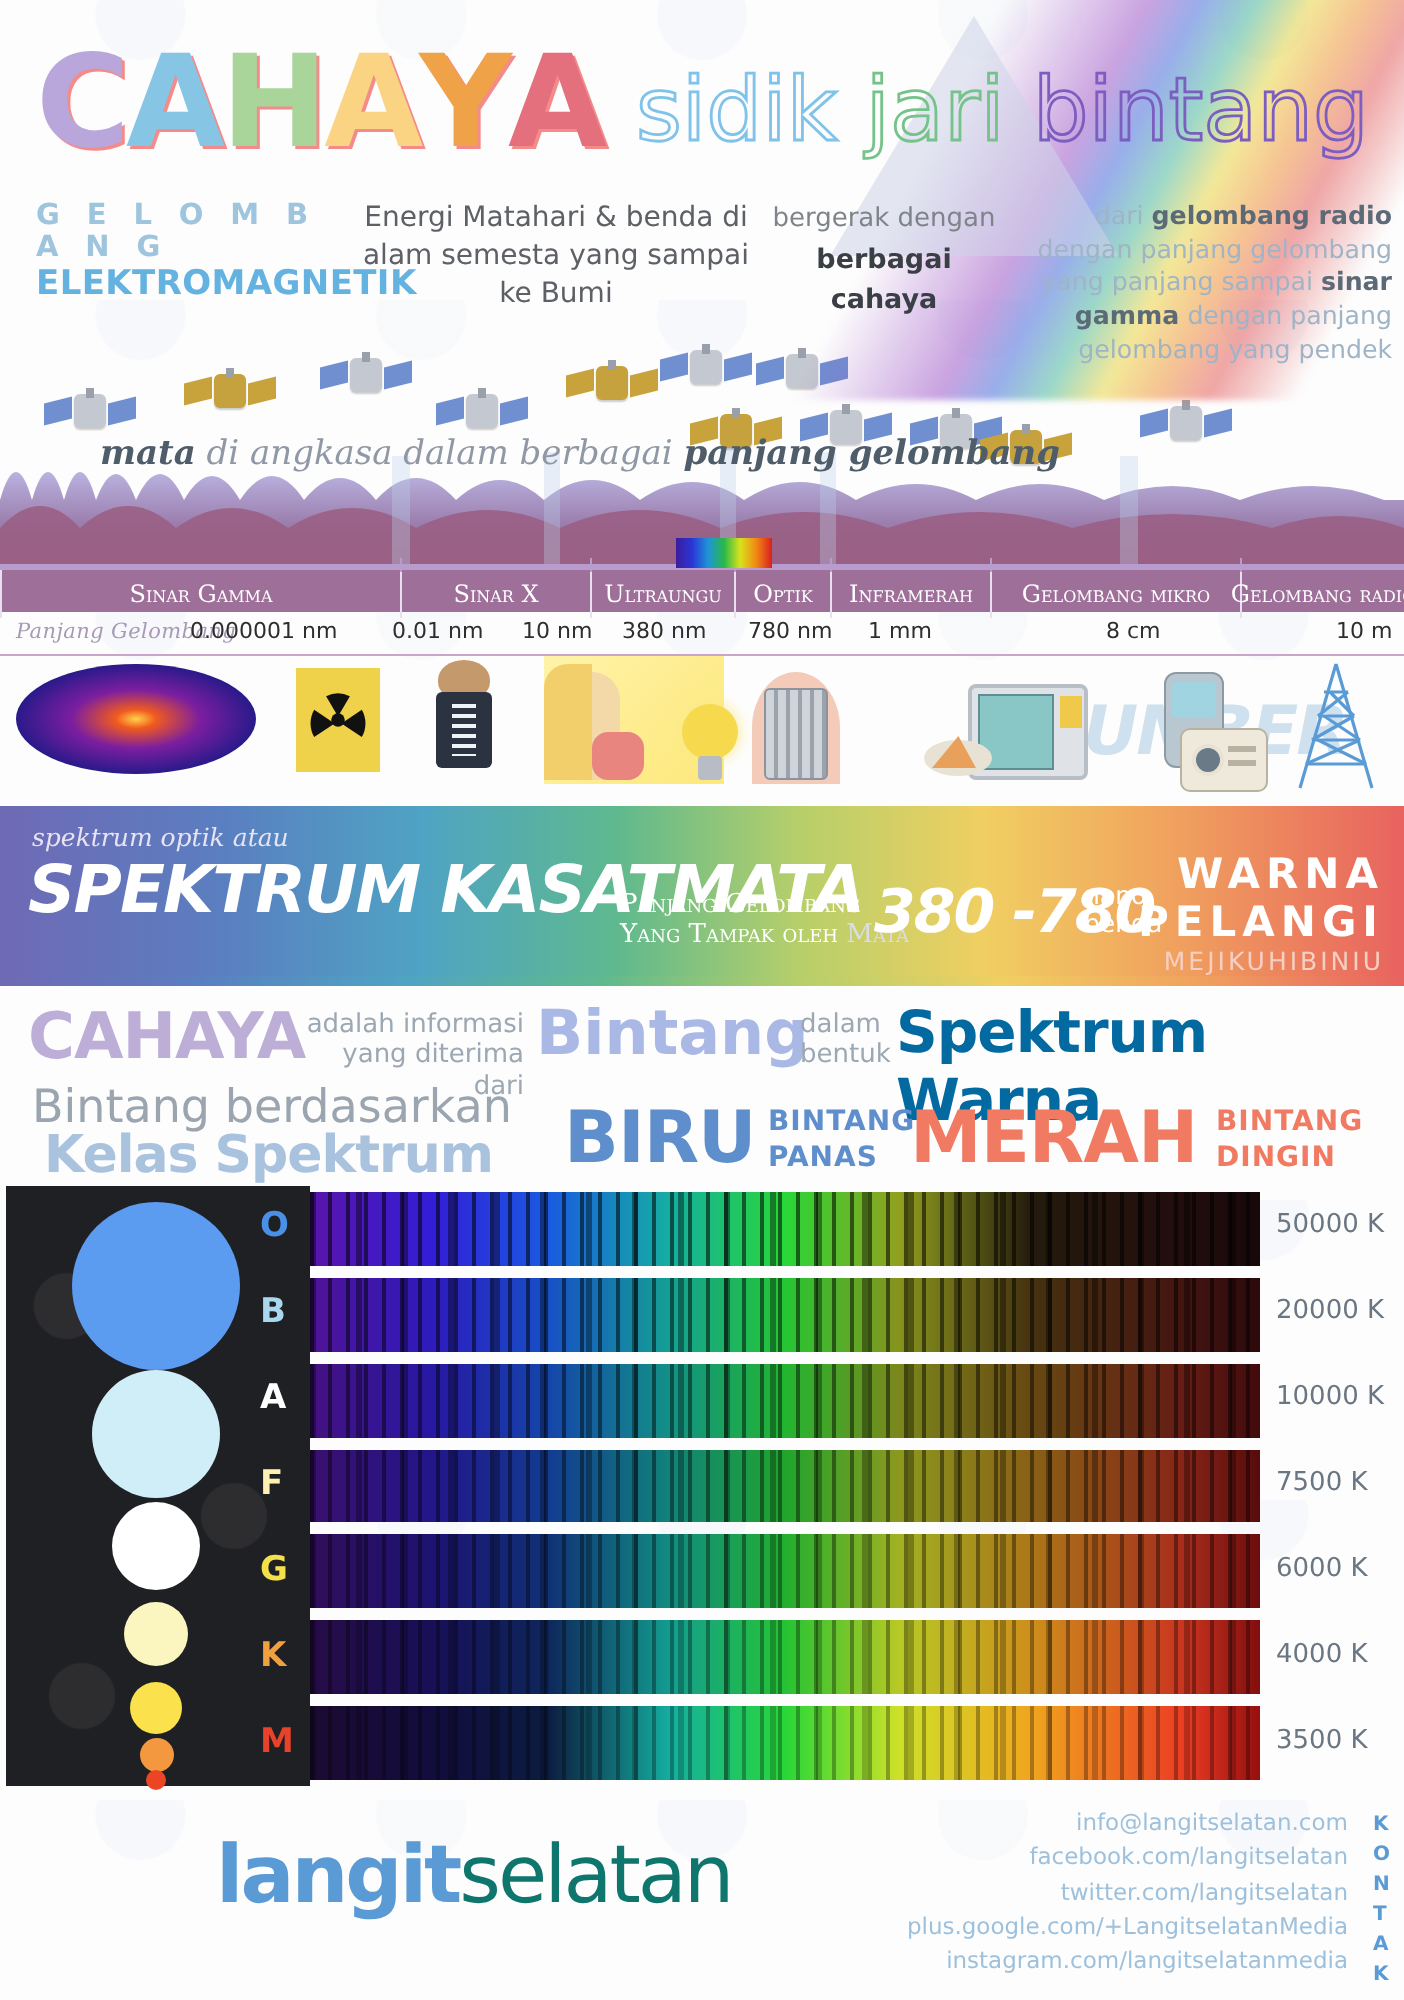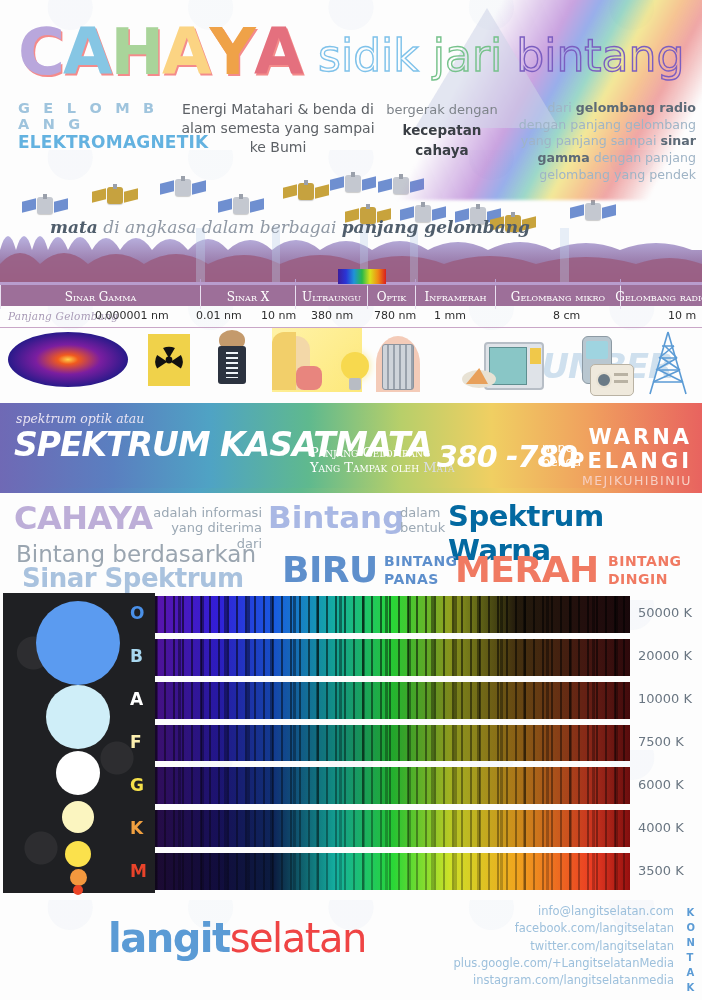--- a/index.html
+++ b/index.html
@@ -168,21 +168,21 @@
 
   
   .footer{ position:relative; height:90px; z-index:4; }
   .logo-seal{ position:absolute; left:22px; top:16px; width:62px; height:62px;
     border:1.5px solid #a9c9e2; border-radius:50%; }
   .logo-seal .inner{ position:absolute; inset:5px; border:1px solid #a9c9e2; border-radius:50%; }
   .logo-seal .txt{ position:absolute; inset:0; display:flex; align-items:center; justify-content:center;
      font-family:"DejaVu Serif",serif; font-size:7px; color:#6ea4cf; }
   .brand{ position:absolute; left:108px; top:22px; font-family:"DejaVu Sans",sans-serif; font-size:40px; letter-spacing:-1.5px; }
   .brand .b1{ font-weight:bold; color:#5b9bd5; }
-  .brand .b2{ color:#ef4444; }
+  .brand .b2{ color:#0f766e; }
   .contacts{ position:absolute; right:28px; top:10px; text-align:right;
     font-family:"DejaVu Sans",sans-serif; font-size:11.5px; color:#9dc0dc; line-height:1.5; }
   .kontak{ position:absolute; right:6px; top:12px; font-family:"DejaVu Sans",sans-serif;
     font-weight:bold; font-size:10px; color:#5b9bd5; line-height:1.5; letter-spacing:1px; }
 </style>
 </head>
 <body>
 
 <div id="poster">
   <div class="watermark"></div>
@@ -195,21 +195,21 @@
   </div>
 
   <div class="intro">
     <div class="col c1">
       <div class="l1">G E L O M B A N G</div>
       <div class="l2">ELEKTROMAGNETIK</div>
     </div>
     <div class="col c2">Energi Matahari &amp; benda di alam semesta yang sampai ke Bumi</div>
     <div class="col c3">
       <div>bergerak dengan</div>
-      <b>kecepatan cahaya</b>
+      <b>berbagai cahaya</b>
     </div>
     <div class="col c4" id="c4">dari <b>gelombang radio</b> dengan panjang gelombang yang panjang sampai <b>sinar gamma</b> dengan panjang gelombang yang pendek</div>
   </div>
 
   <div class="waveband">
     <div id="sats">
         <div class="sat" style="left: 22px; top: 22px;">
           <div style="position:relative;width:46px;height:26px;">
             <div class="panel" style="position:absolute;left:0;top:6px;width:14px;height:11px;transform:skewY(-14deg);"></div>
             <div class="body" style="position:absolute;left:15px;top:3px;width:16px;height:17px;border-radius:3px;background:#c4c8d0;"></div>
@@ -456,21 +456,21 @@
       <div>adalah informasi</div>
       <div>yang diterima dari</div>
     </div>
     <div class="r s-bintang">Bintang</div>
     <div class="r s-dalam">
       <div>dalam</div>
       <div>bentuk</div>
     </div>
     <div class="r s-spektrum">Spektrum Warna</div>
     <div class="r s-berdasar">Bintang berdasarkan</div>
-    <div class="r s-kelas">Sinar Spektrum</div>
+    <div class="r s-kelas">Kelas Spektrum</div>
     <div class="r s-biru">BIRU</div>
     <div class="r s-panas">
       <div>BINTANG</div>
       <div>PANAS</div>
     </div>
     <div class="r s-merah">MERAH</div>
     <div class="r s-dingin">
       <div>BINTANG</div>
       <div>DINGIN</div>
     </div>

